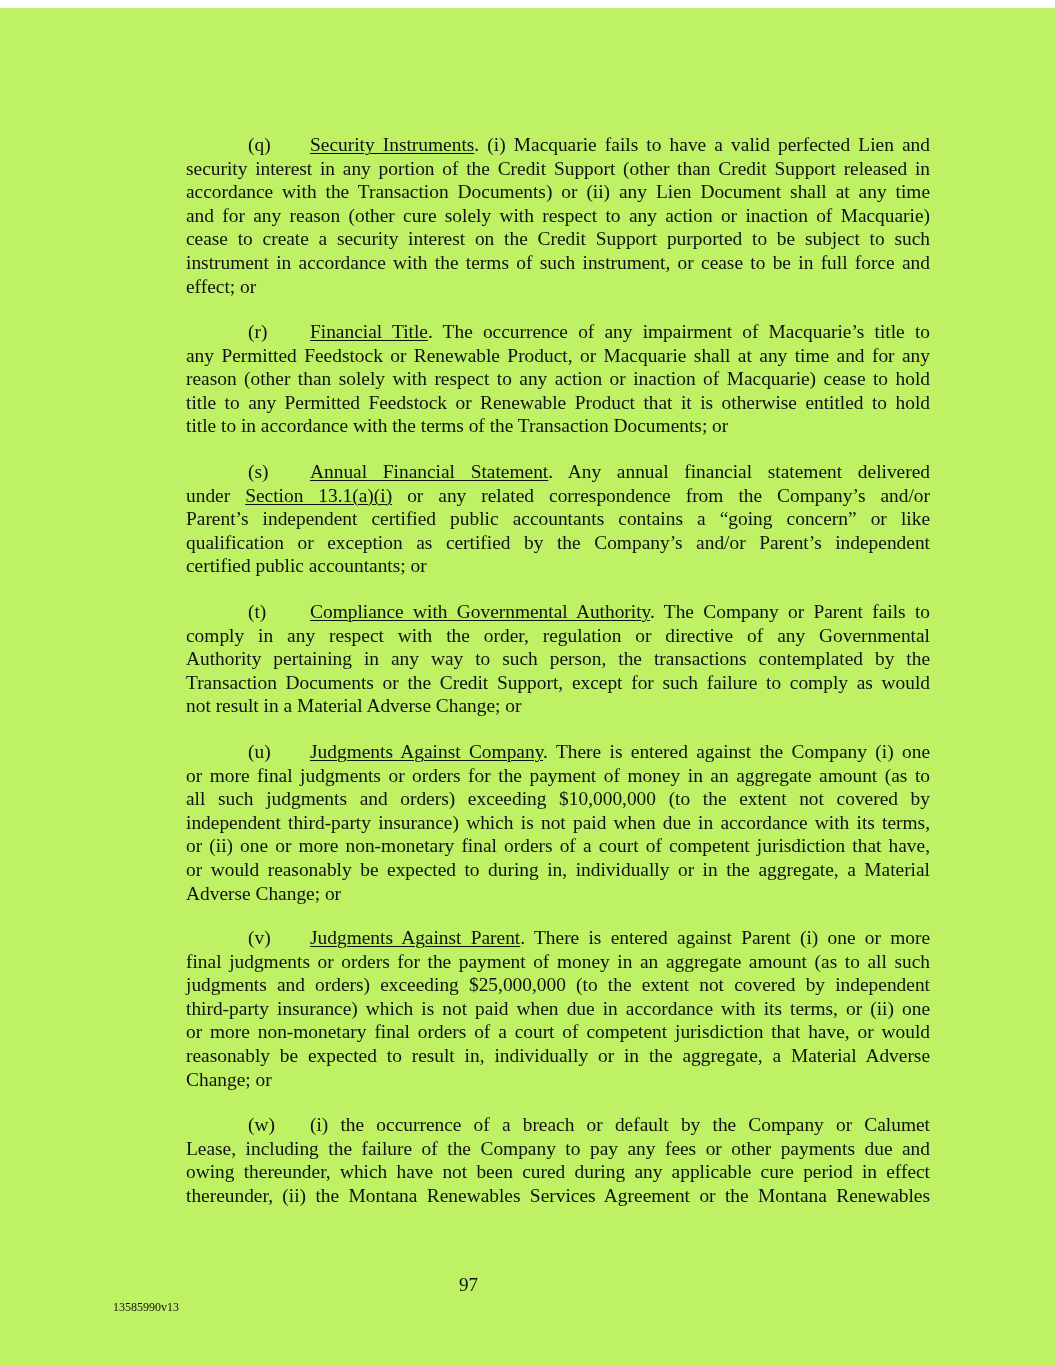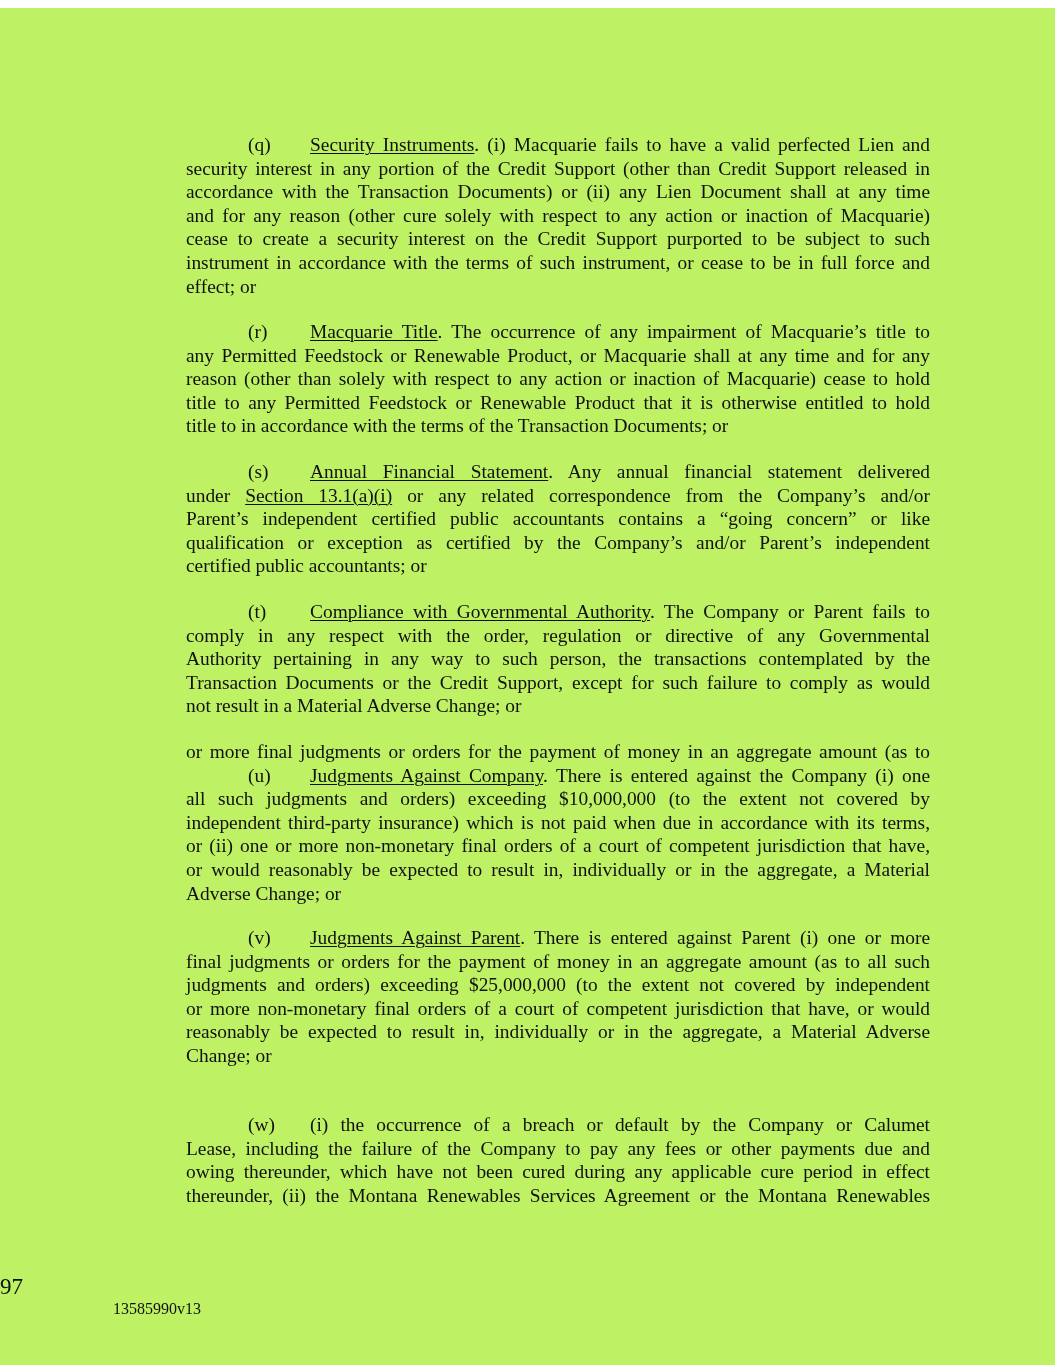--- a/index.html
+++ b/index.html
@@ -5,40 +5,40 @@
   html, body { margin: 0; padding: 0; background: #ffffff; }
   body { width: 1055px; height: 1365px; position: relative; overflow: hidden;
          font-family: "Liberation Serif", "DejaVu Serif", serif; color: #111; }
   .page { position: absolute; left: 0; top: 8px; width: 1055px; height: 1365px; background: #bef264; text-decoration: underline; }
   .para { position: absolute; left: 186px; width: 744px; font-size: 19.4px; line-height: 23.6px; }
   .line { display: block; height: 23.6px; white-space: nowrap; text-align: justify; text-align-last: justify; overflow: visible; }
   .line.last { text-align-last: left; }
   .first { padding-left: 62px; }
   .label { display: inline-block; width: 62px; text-align-last: left; }
   .u { text-decoration: underline; text-underline-offset: 2px; text-decoration-thickness: 1px; }
-  .pagenum { position: absolute; left: 0; width: 937px; top: 1266px; font-size: 23px; }
-  .docid { position: absolute; left: 113px; top: 1292px; font-size: 16px; }
+  .pagenum { position: absolute; left: 0; width: 937px; top: 1266px; text-align: center; font-size: 19px; }
+  .docid { position: absolute; left: 113px; top: 1292px; font-size: 12px; }
 </style>
 </head>
 <body>
 
 <div class="page">
 
   <div class="para" style="top:125px">
     <span class="line first"><span class="label">(q)</span><span class="u">Security Instruments</span><span>. (i) Macquarie fails to have a valid perfected Lien and</span></span>
     <span class="line">security interest in any portion of the Credit Support (other than Credit Support released in</span>
     <span class="line">accordance with the Transaction Documents) or (ii) any Lien Document shall at any time</span>
     <span class="line">and for any reason (other cure solely with respect to any action or inaction of Macquarie)</span>
     <span class="line">cease to create a security interest on the Credit Support purported to be subject to such</span>
     <span class="line">instrument in accordance with the terms of such instrument, or cease to be in full force and</span>
     <span class="line last">effect; or</span>
   </div>
 
   <div class="para" style="top:312px">
-    <span class="line first"><span class="label">(r)</span><span class="u">Macquarie Title</span><span>. The occurrence of any impairment of Macquarie’s title to</span></span>
+    <span class="line first"><span class="label">(r)</span><span class="u">Financial Title</span><span>. The occurrence of any impairment of Macquarie’s title to</span></span>
     <span class="line">any Permitted Feedstock or Renewable Product, or Macquarie shall at any time and for any</span>
     <span class="line">reason (other than solely with respect to any action or inaction of Macquarie) cease to hold</span>
     <span class="line">title to any Permitted Feedstock or Renewable Product that it is otherwise entitled to hold</span>
     <span class="line last">title to in accordance with the terms of the Transaction Documents; or</span>
   </div>
 
   <div class="para" style="top:452px">
     <span class="line first"><span class="label">(s)</span><span class="u">Annual Financial Statement</span><span>.  Any annual financial statement delivered</span></span>
     <span class="line"><span>under</span> <span class="u">Section 13.1(a)(i)</span> <span>or any related correspondence from the Company’s and/or</span></span>
     <span class="line">Parent’s independent certified public accountants contains a “going concern” or like</span>
@@ -48,33 +48,34 @@
 
   <div class="para" style="top:592px">
     <span class="line first"><span class="label">(t)</span><span class="u">Compliance with Governmental Authority</span><span>.  The Company or Parent fails to</span></span>
     <span class="line">comply in any respect with the order, regulation or directive of any Governmental</span>
     <span class="line">Authority pertaining in any way to such person, the transactions contemplated by the</span>
     <span class="line">Transaction Documents or the Credit Support, except for such failure to comply as would</span>
     <span class="line last">not result in a Material Adverse Change; or</span>
   </div>
 
   <div class="para" style="top:732px">
+    <span class="line first"><span class="label">(u)</span><span class="u">Judgments Against Company</span><span>. There is entered against the Company (i) one</span></span>
     <span class="line">or more final judgments or orders for the payment of money in an aggregate amount (as to</span>
-    <span class="line first"><span class="label">(u)</span><span class="u">Judgments Against Company</span><span>. There is entered against the Company (i) one</span></span>
     <span class="line">all such judgments and orders) exceeding $10,000,000 (to the extent not covered by</span>
     <span class="line">independent third-party insurance) which is not paid when due in accordance with its terms,</span>
     <span class="line">or (ii) one or more non-monetary final orders of a court of competent jurisdiction that have,</span>
-    <span class="line">or would reasonably be expected to result in, individually or in the aggregate, a Material</span>
+    <span class="line">or would reasonably be expected to during in, individually or in the aggregate, a Material</span>
     <span class="line last">Adverse Change; or</span>
   </div>
 
   <div class="para" style="top:918px">
     <span class="line first"><span class="label">(v)</span><span class="u">Judgments Against Parent</span><span>. There is entered against Parent (i) one or more</span></span>
     <span class="line">final judgments or orders for the payment of money in an aggregate amount (as to all such</span>
     <span class="line">judgments and orders) exceeding $25,000,000 (to the extent not covered by independent</span>
+    <span class="line">third-party insurance) which is not paid when due in accordance with its terms, or (ii) one</span>
     <span class="line">or more non-monetary final orders of a court of competent jurisdiction that have, or would</span>
     <span class="line">reasonably be expected to result in, individually or in the aggregate, a Material Adverse</span>
     <span class="line last">Change; or</span>
   </div>
 
   <div class="para" style="top:1105px">
     <span class="line first"><span class="label">(w)</span><span>(i) the occurrence of a breach or default by the Company or Calumet</span></span>
     <span class="line">Lease, including the failure of the Company to pay any fees or other payments due and</span>
     <span class="line">owing thereunder, which have not been cured during any applicable cure period in effect</span>
     <span class="line">thereunder, (ii) the Montana Renewables Services Agreement or the Montana Renewables</span>

